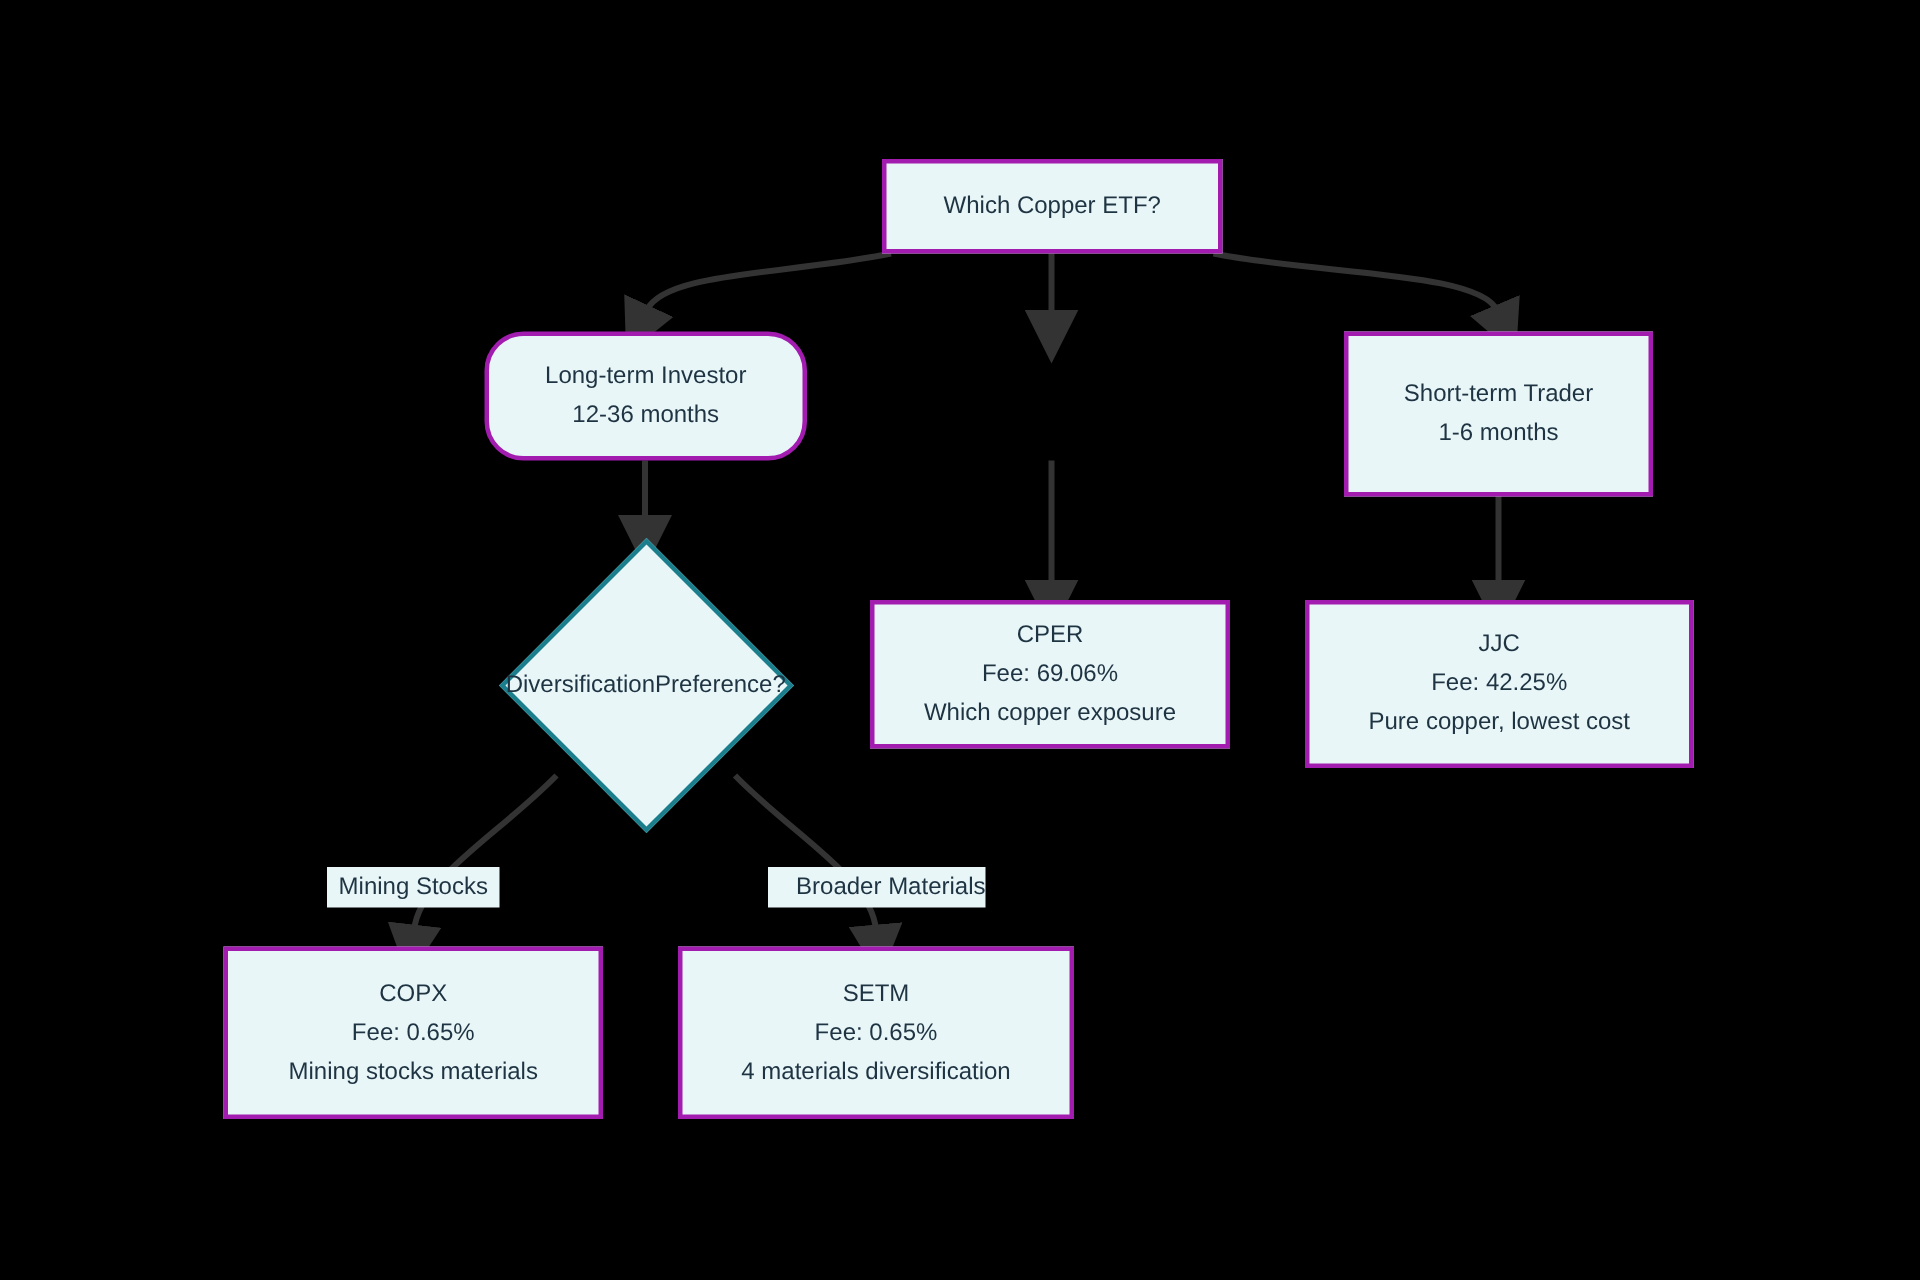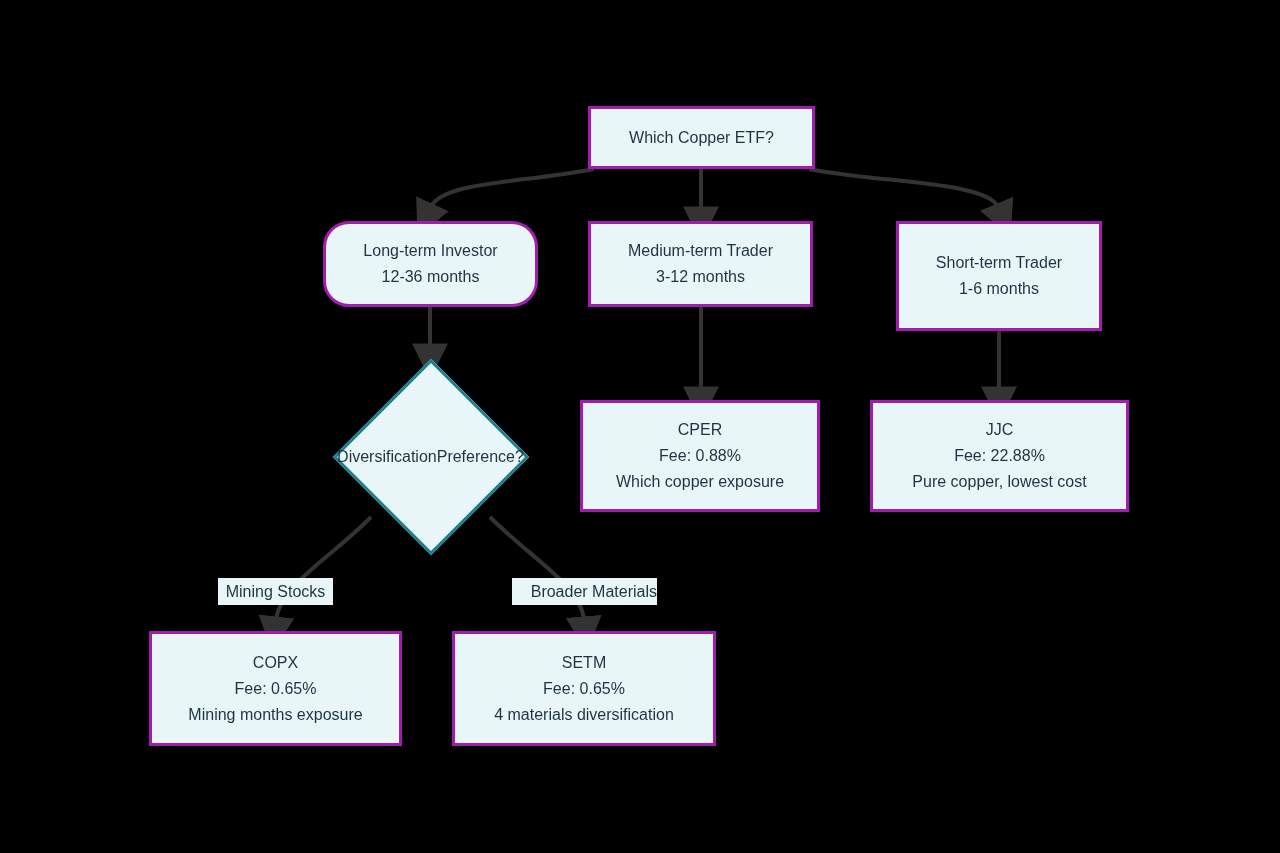--- a/index.html
+++ b/index.html
@@ -32,21 +32,21 @@
     justify-content: center;
     text-align: center;
     font-size: 16px;
     line-height: 26px;
   }
   .node .line { display: block; }
   #node-root        { left: 588px; top: 106px; width: 227px; height: 63px; }
   #node-long-term   { left: 323px; top: 221px; width: 215px; height: 86px; border-radius: 26px; }
   #node-medium-term { left: 588px; top: 221px; width: 225px; height: 86px; }
   #node-short-term  { left: 896px; top: 221px; width: 206px; height: 110px; }
-  #node-cper        { left: 580px; top: 400px; width: 240px; height: 112px; }
+  #node-cper        { left: 580px; top: 400px; width: 240px; height: 99px; }
   #node-jjc         { left: 870px; top: 400px; width: 259px; height: 112px; }
   #node-copx        { left: 149px; top: 631px; width: 253px; height: 115px; }
   #node-setm        { left: 452px; top: 631px; width: 264px; height: 115px; }
 
   #node-diamond {
     position: absolute;
     left: 332px; top: 358px;
     width: 197px; height: 197px;
   }
   #node-diamond .diamond-shape {
@@ -109,54 +109,50 @@
 
   <div id="node-root" class="node">
     <span class="line">Which Copper ETF?</span>
   </div>
 
   <div id="node-long-term" class="node">
     <span class="line">Long-term Investor</span>
     <span class="line">12-36 months</span>
   </div>
 
-  <div id="node-medium-term" class="node">
-    <span class="line">Medium-term Trader</span>
-    <span class="line">3-12 months</span>
-  </div>
 
   <div id="node-short-term" class="node">
     <span class="line">Short-term Trader</span>
     <span class="line">1-6 months</span>
   </div>
 
   <div id="node-diamond">
     <div class="diamond-shape"></div>
     <div class="diamond-text">
       <span class="line">Diversification</span>
       <span class="line">Preference?</span>
     </div>
   </div>
 
   <div id="node-cper" class="node">
     <span class="line">CPER</span>
-    <span class="line">Fee: 0.88%</span>
+    <span class="line">Fee: 69.06%</span>
     <span class="line">Which copper exposure</span>
   </div>
 
   <div id="node-jjc" class="node">
     <span class="line">JJC</span>
-    <span class="line">Fee: 22.88%</span>
+    <span class="line">Fee: 42.25%</span>
     <span class="line">Pure copper, lowest cost</span>
   </div>
 
   <div id="node-copx" class="node">
     <span class="line">COPX</span>
     <span class="line">Fee: 0.65%</span>
-    <span class="line">Mining months exposure</span>
+    <span class="line">Mining stocks materials</span>
   </div>
 
   <div id="node-setm" class="node">
     <span class="line">SETM</span>
     <span class="line">Fee: 0.65%</span>
     <span class="line">4 materials diversification</span>
   </div>
 
   <div id="label-mining" class="edge-label">Mining Stocks</div>
   <div id="label-broader" class="edge-label">Broader Materials</div>

